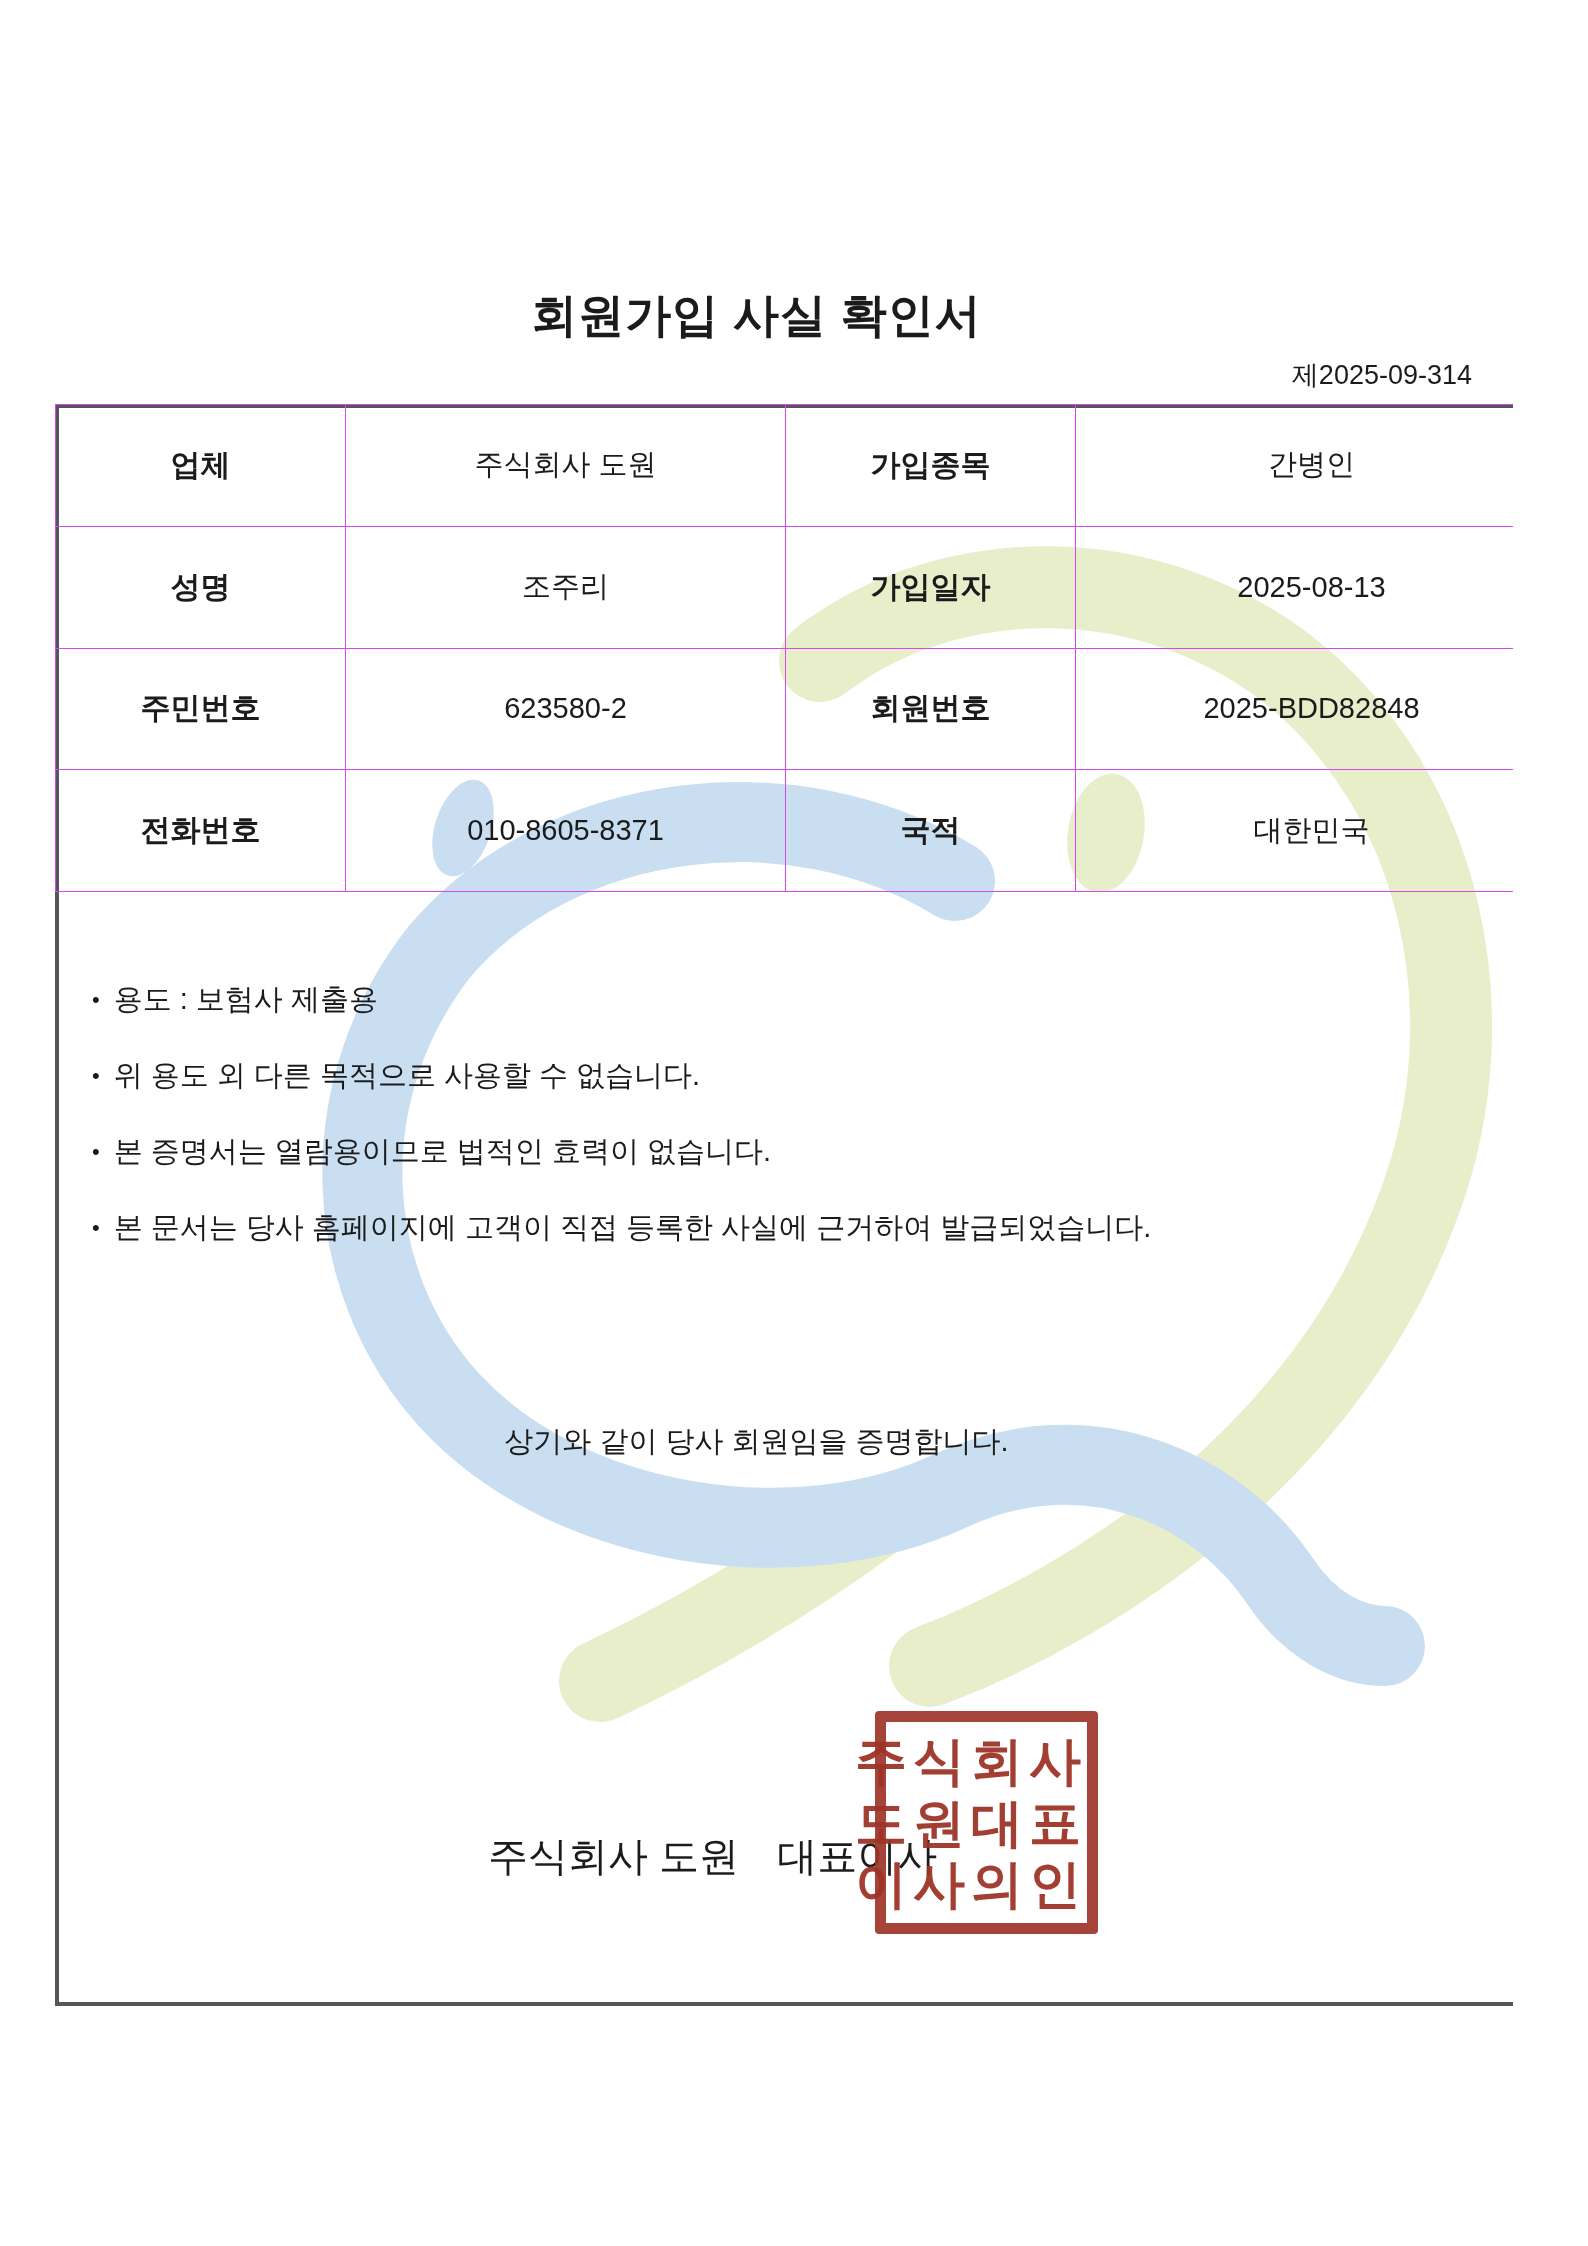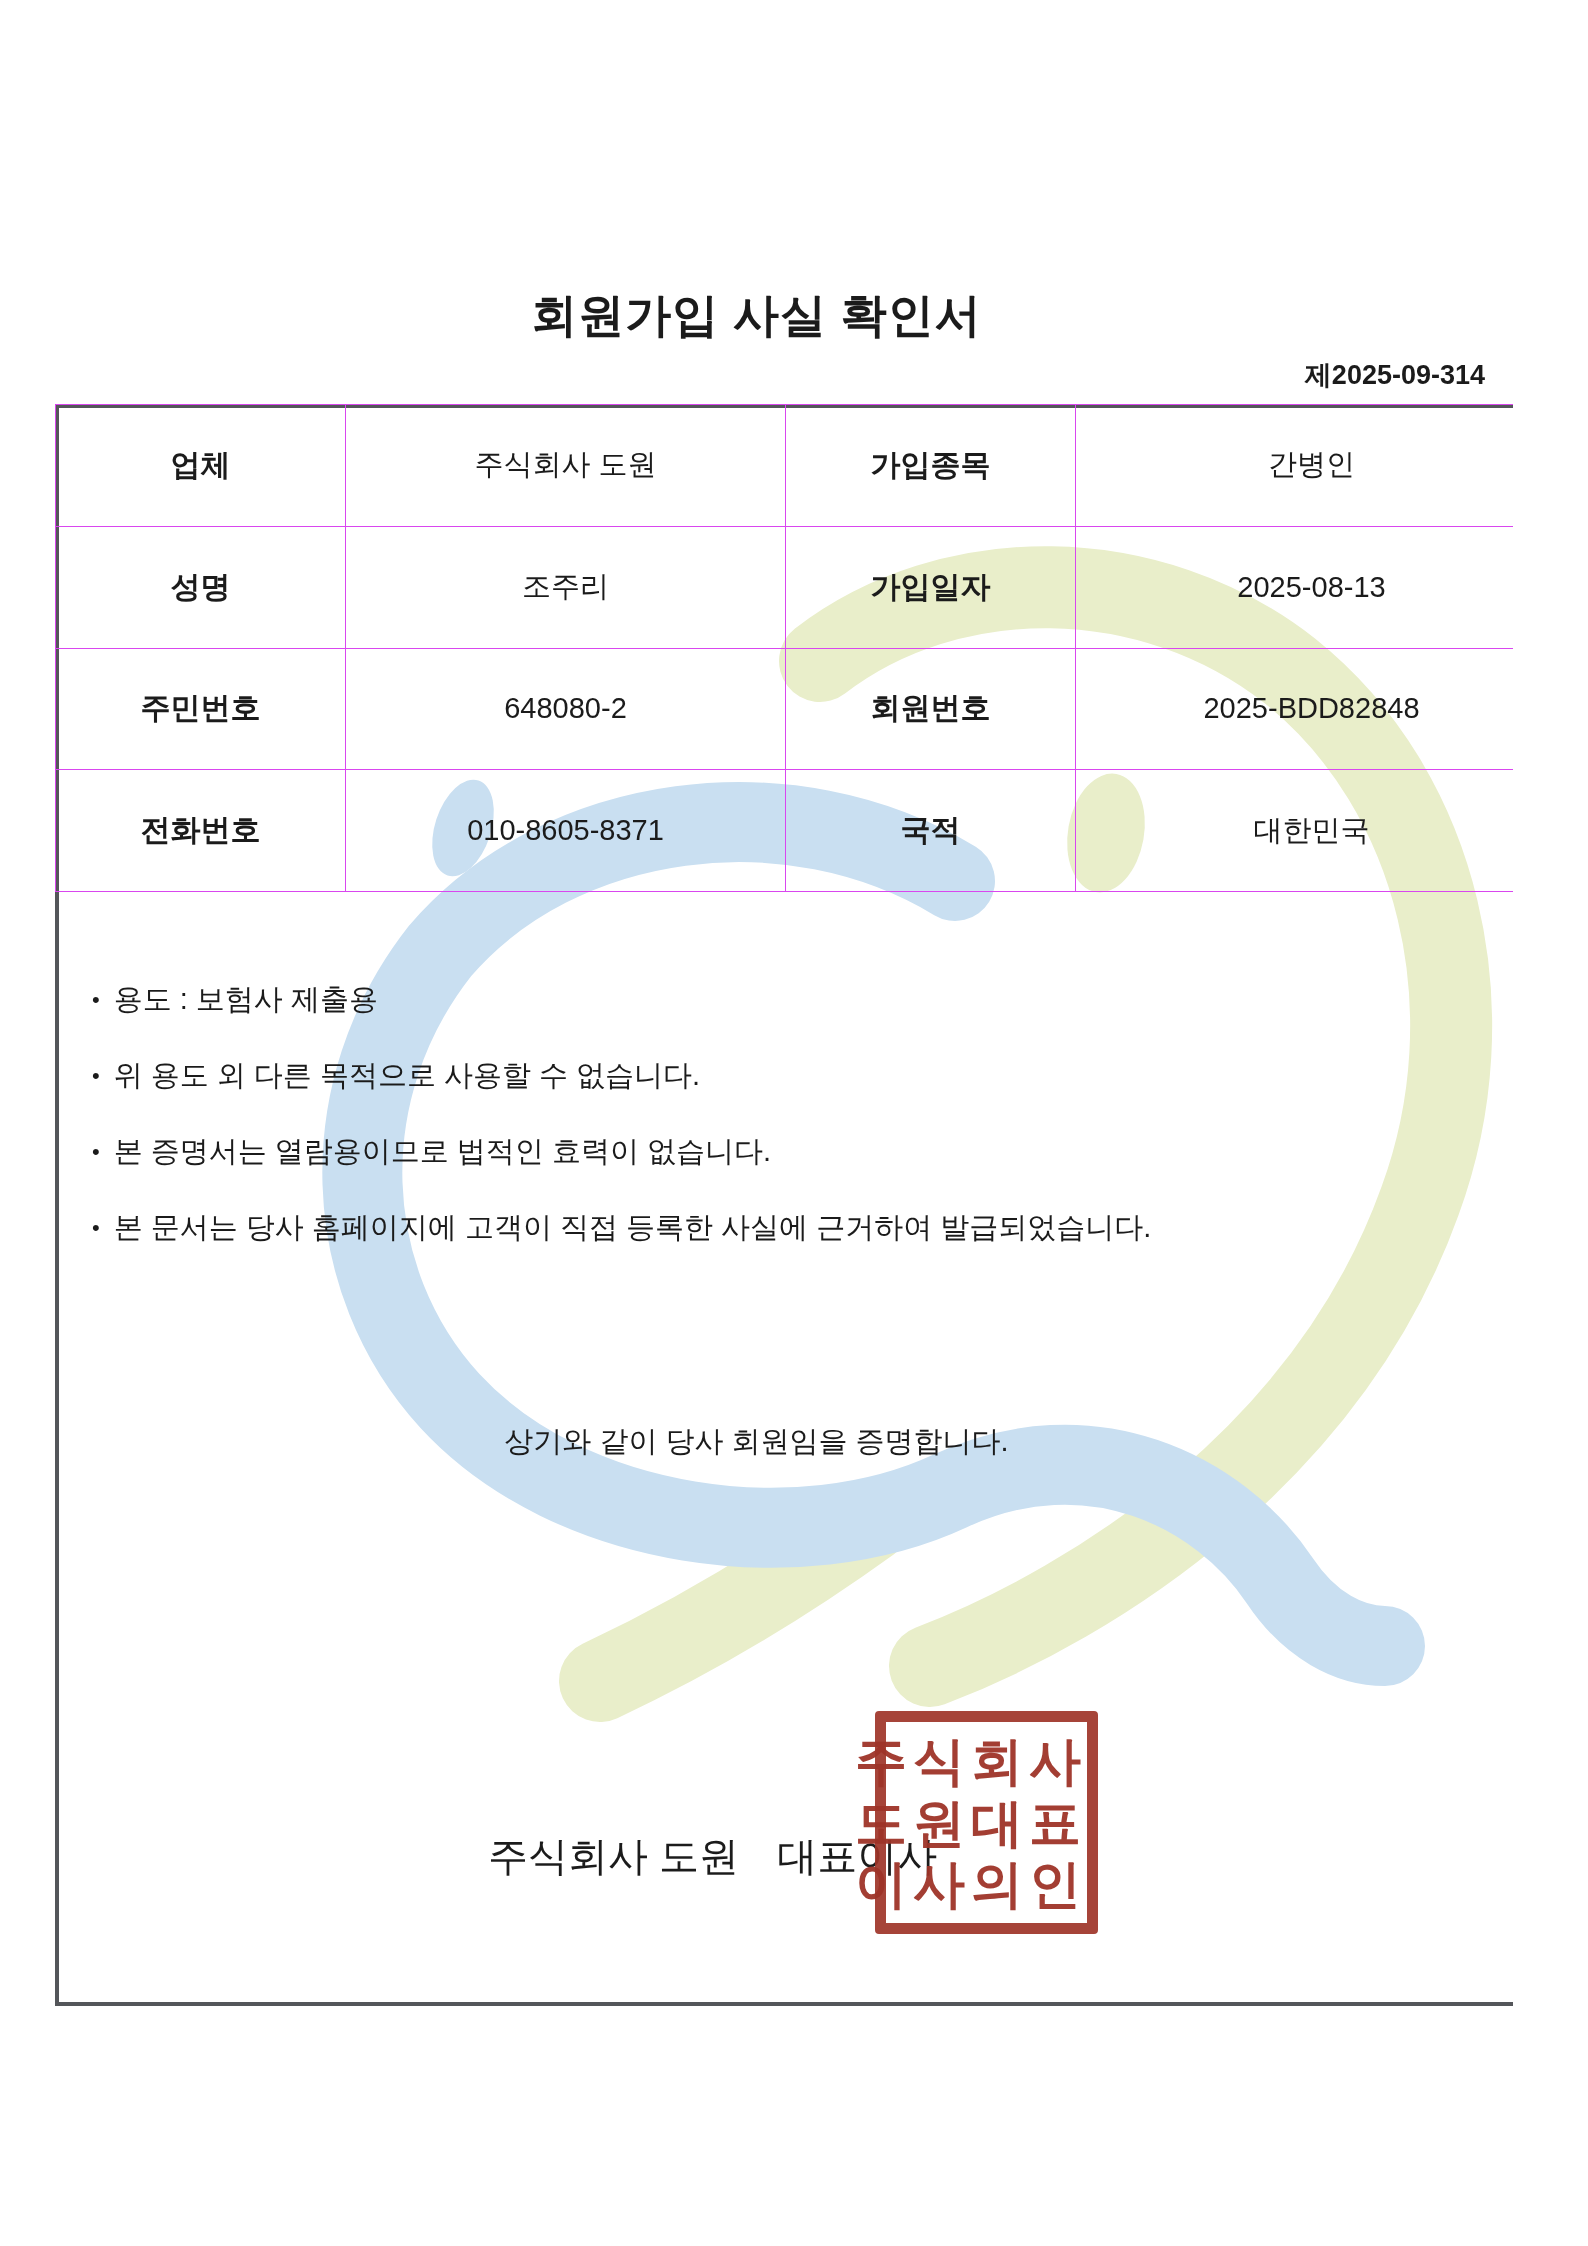--- a/index.html
+++ b/index.html
@@ -14,22 +14,22 @@
     margin-top:21px;
   }
   
   #watermark{position:absolute;left:0;top:0;width:1588px;height:2246px;z-index:0;}
   
   .doc-title{
     position:absolute;top:264px;left:0;width:100%;
     text-align:center;font-size:46px;font-weight:700;letter-spacing:1px;z-index:2;
   }
   .doc-number{
-    position:absolute;top:336px;right:28px;
-    font-size:27px;font-weight:700;z-index:2;
+    position:absolute;top:336px;right:41px;
+    font-size:27px;font-weight:400;z-index:2;
   }
   
   .outer-box{
     position:absolute;left:55px;top:383px;width:1492px;height:1602px;
     border:4px solid #54565a;box-sizing:border-box;z-index:1;background:transparent;
   }
   
   table.info{
     position:absolute;left:55px;top:383px;width:1492px;height:488px;
     border-collapse:collapse;table-layout:fixed;z-index:2;
@@ -118,21 +118,21 @@
         <td class="val">간병인</td>
       </tr>
       <tr>
         <td class="lbl">성명</td>
         <td class="val">조주리</td>
         <td class="lbl">가입일자</td>
         <td class="val">2025-08-13</td>
       </tr>
       <tr>
         <td class="lbl">주민번호</td>
-        <td class="val">648080-2</td>
+        <td class="val">623580-2</td>
         <td class="lbl">회원번호</td>
         <td class="val">2025-BDD82848</td>
       </tr>
       <tr>
         <td class="lbl">전화번호</td>
         <td class="val">010-8605-8371</td>
         <td class="lbl">국적</td>
         <td class="val">대한민국</td>
       </tr>
     </tbody>

